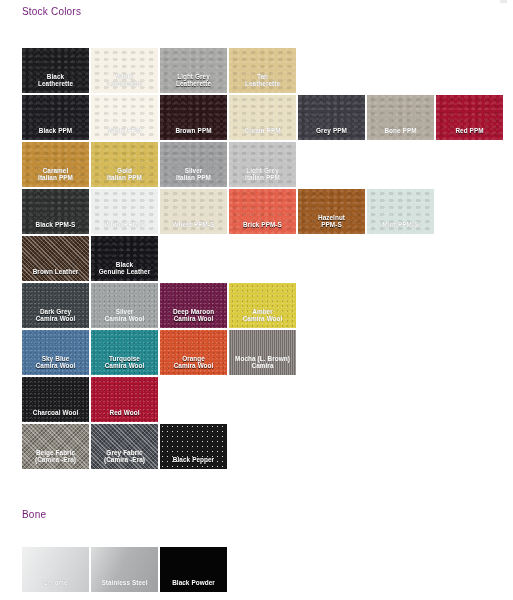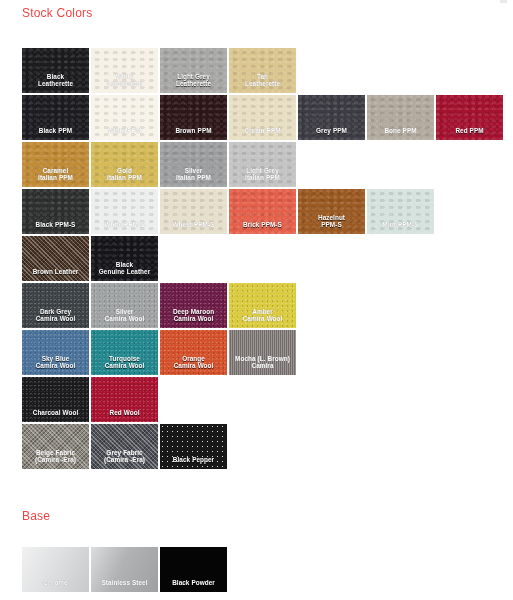--- a/index.html
+++ b/index.html
@@ -24,22 +24,22 @@
     top: 0px;
     right: 6px;
     width: 7px;
     height: 3px;
     background: #d8d8dc;
     opacity: .55;
   }
   .section-title {
     position: absolute;
     left: 22px;
-    font-size: 12px;
-    color: #ef4444;
+    font-size: 10px;
+    color: #701a75;
     letter-spacing: .2px;
     font-weight: 400;
     white-space: nowrap;
   }
   #title-stock { top: 6px; }
   #title-base  { top: 509px; }
 
   .swatch-grid {
     position: absolute;
     left: 22px;
@@ -299,21 +299,21 @@
           <div class="tex tex-weave"></div>
           <div class="lbl">Grey Fabric<br>(Camira -Era)</div>
         </div>
         <div class="swatch dark-label" title="Black Pepper" style="background: rgb(24, 24, 24);">
           <div class="tex tex-dots"></div>
           <div class="lbl">Black Pepper</div>
         </div>
       </div>
     </div>
 
-  <div class="section-title" id="title-base">Base</div>
+  <div class="section-title" id="title-base">Bone</div>
 
   <div class="swatch-grid" id="grid-base">
       <div class="swatch-row">
         <div class="swatch pale-label" title="Chrome" style="background: rgb(223, 224, 225);">
           <div class="tex tex-metal"></div>
           <div class="lbl">Chrome</div>
         </div>
         <div class="swatch pale-label" title="Stainless Steel" style="background: rgb(176, 178, 179);">
           <div class="tex tex-metal"></div>
           <div class="lbl">Stainless Steel</div>

